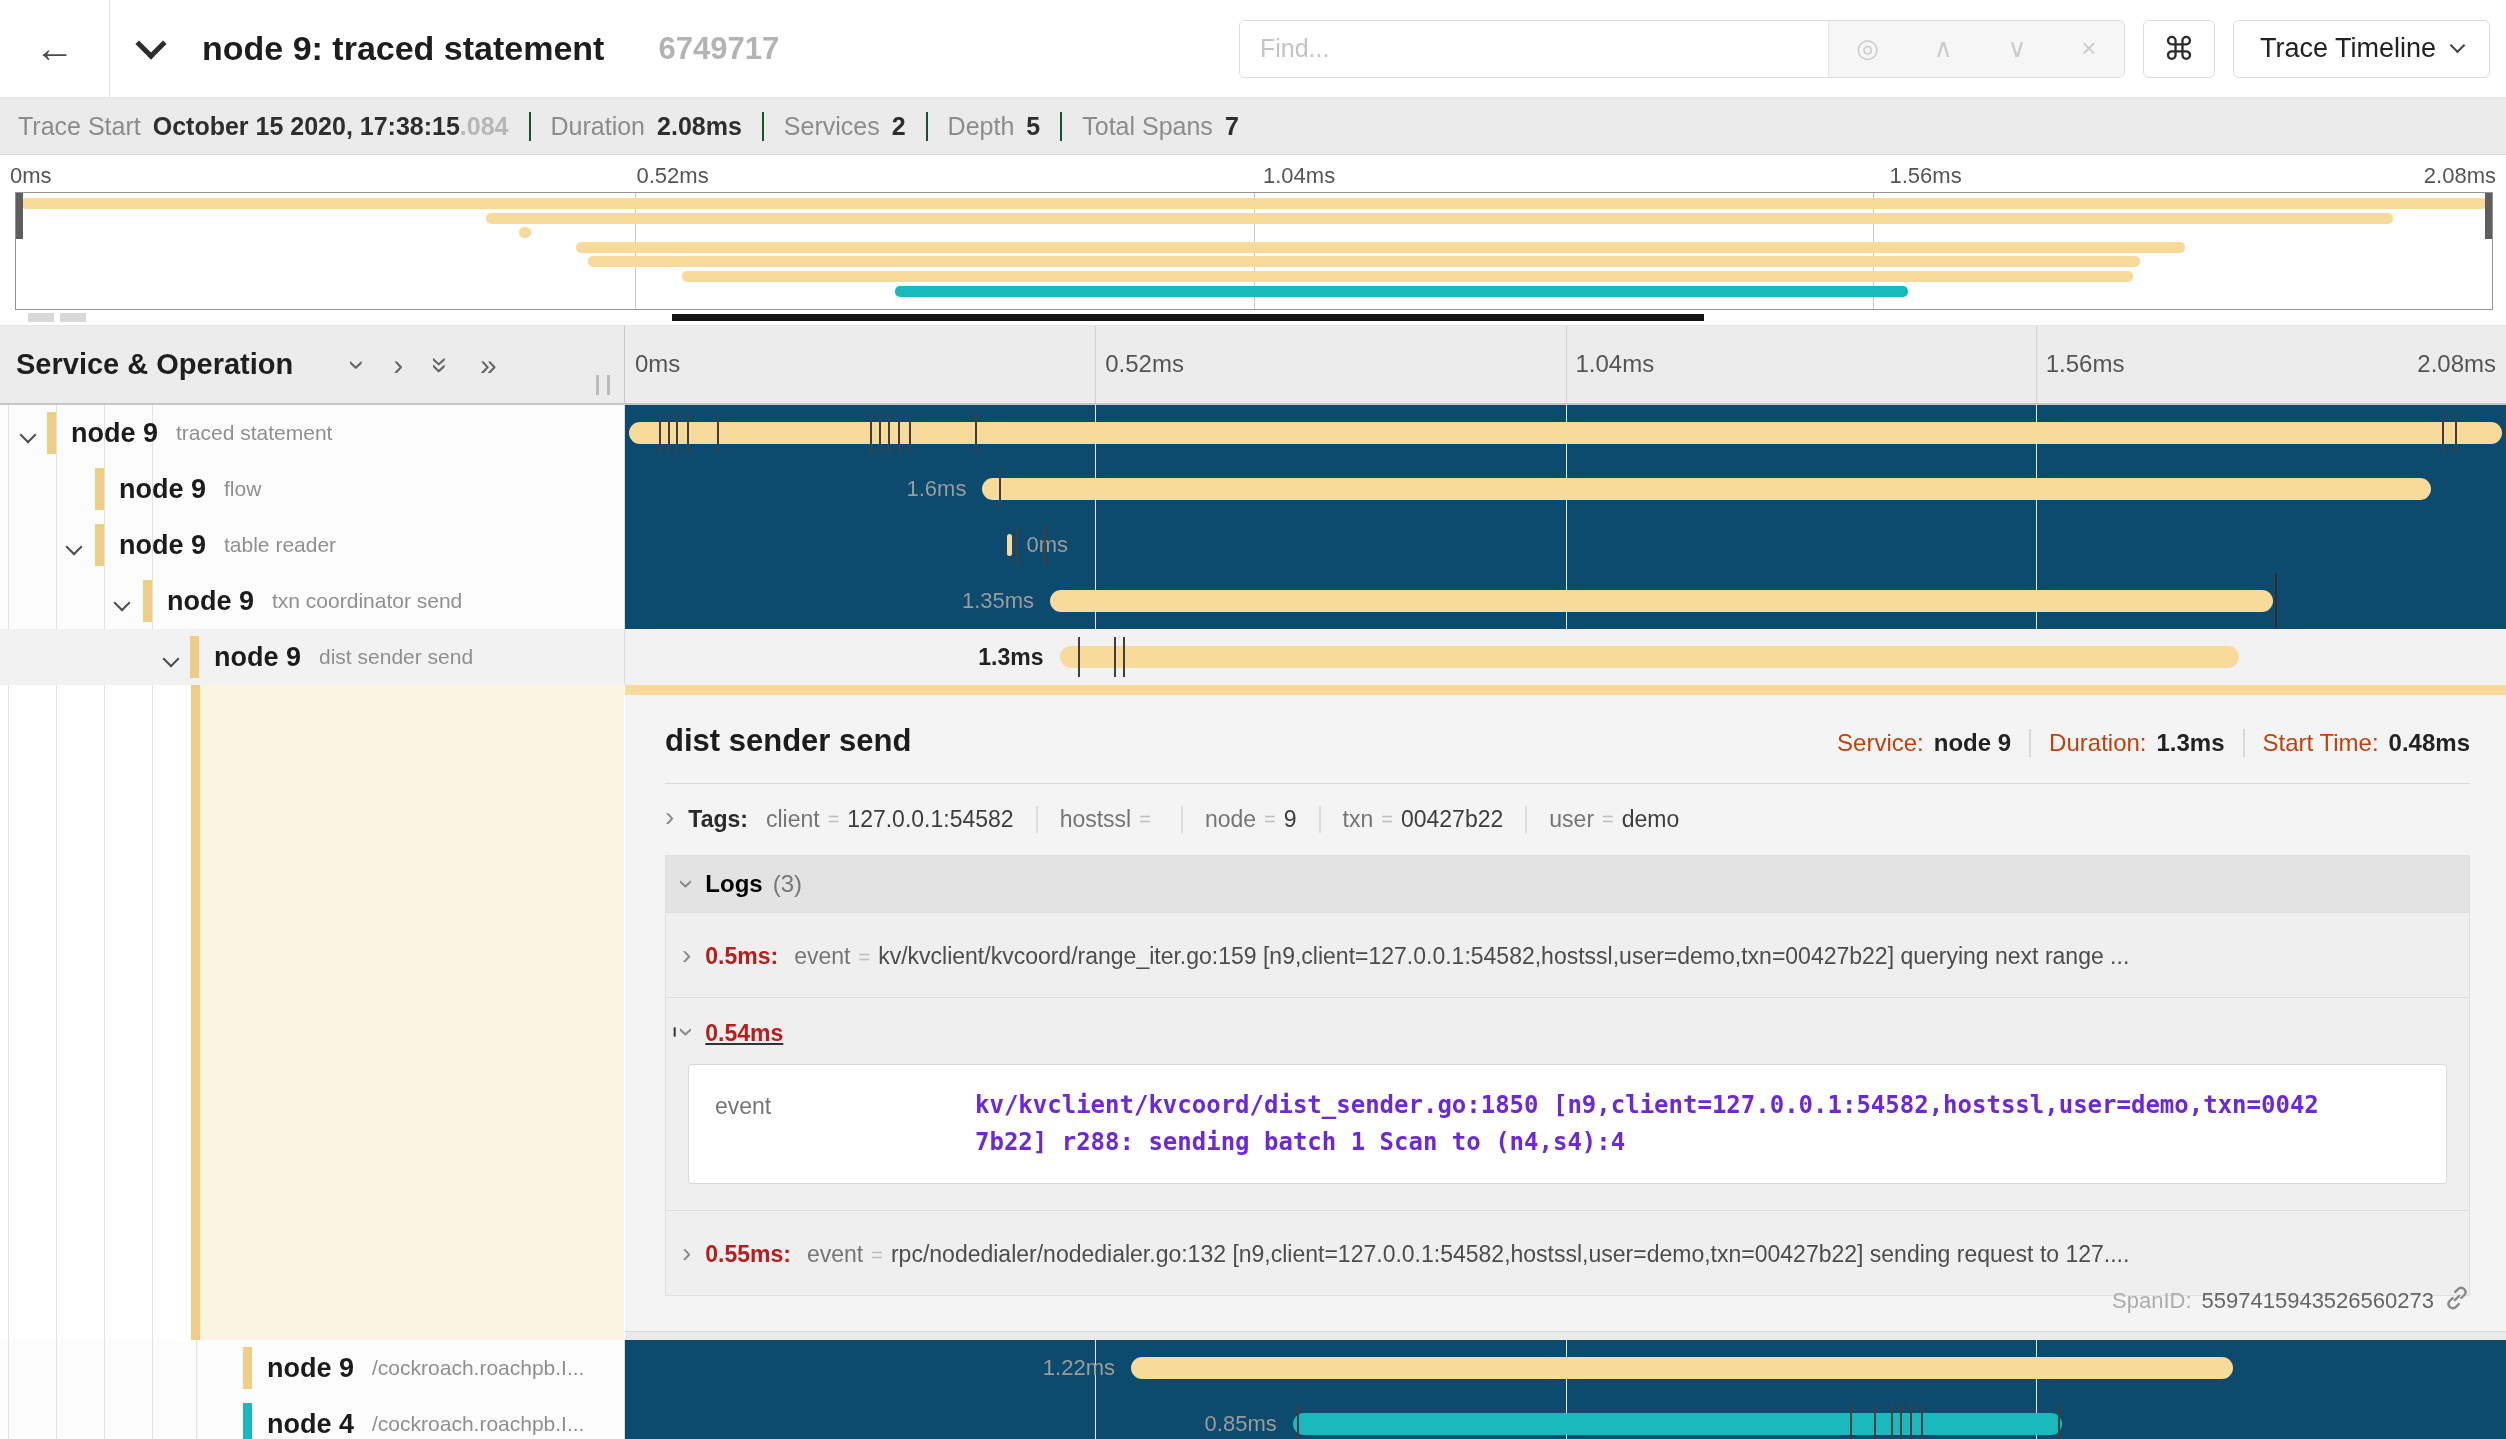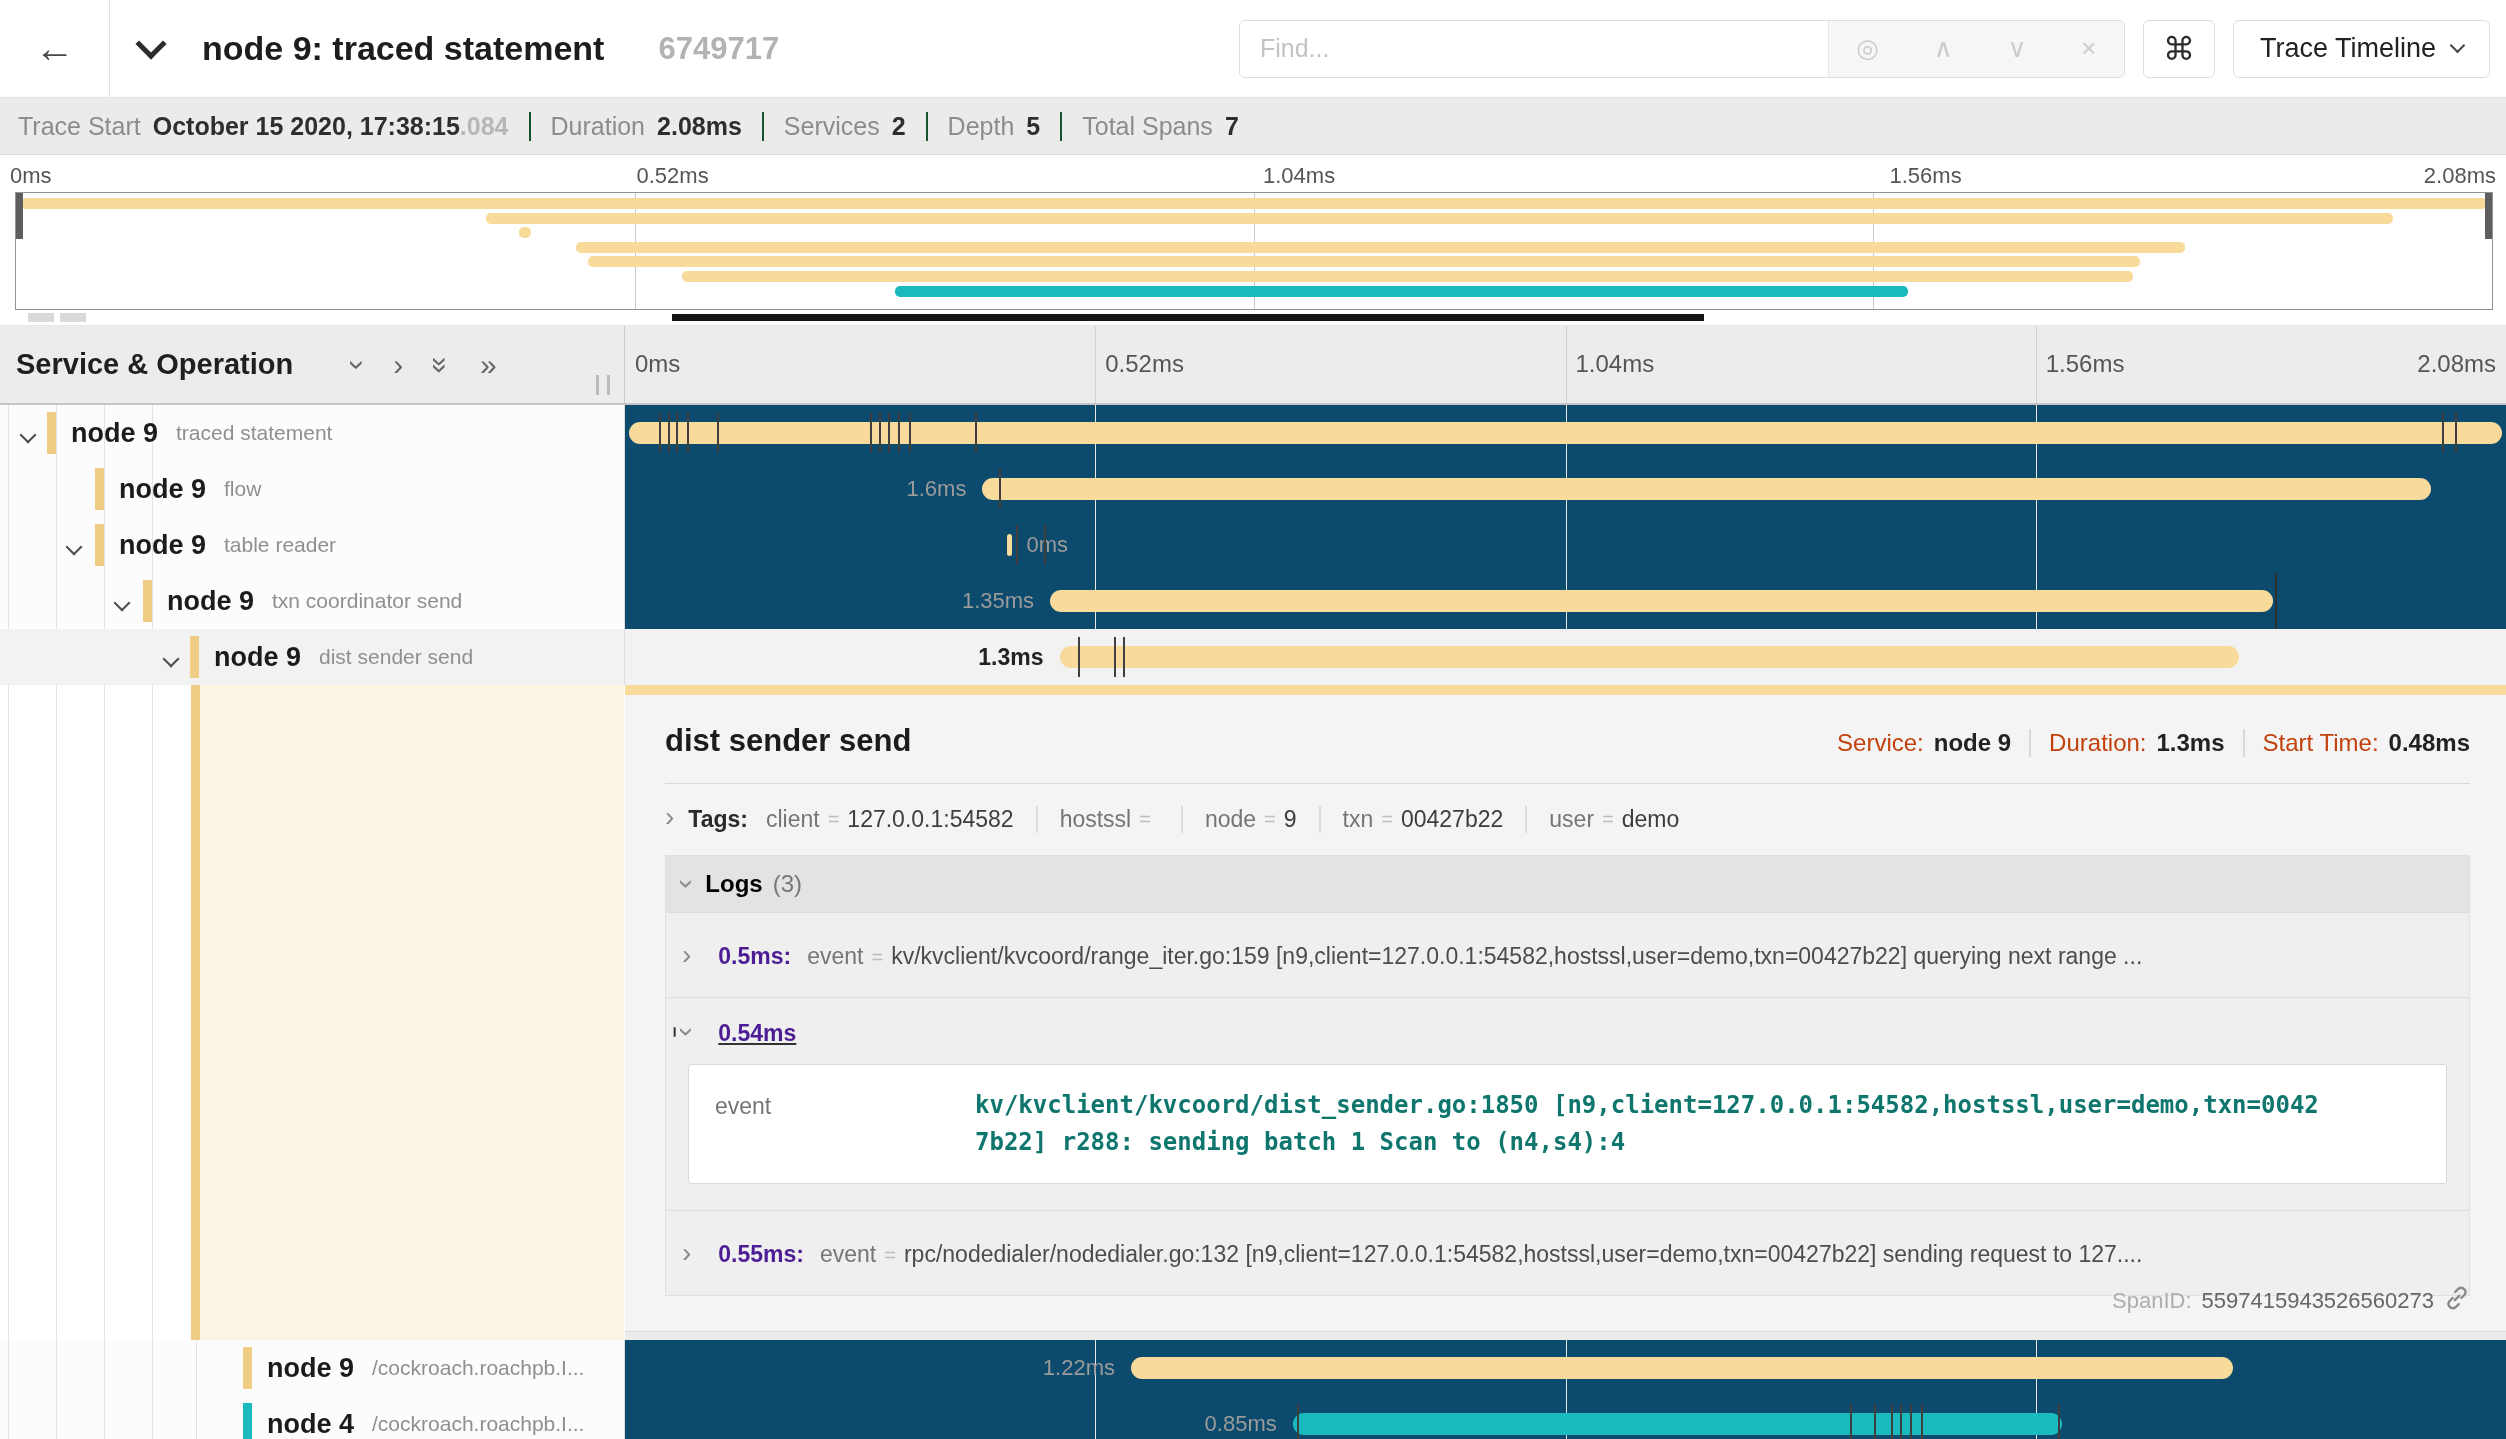--- a/index.html
+++ b/index.html
@@ -118,30 +118,30 @@
   .tag-item + .tag-item { border-left:2px solid #dedede; margin-left:22px; padding-left:22px; }
   .tag-k { color:#757575; }
   .tag-eq { color:#bdbdbd; margin:0 8px; font-size:20px; }
   .tag-v { color:#3d3d3d; }
 
   .logs { margin-top:22px; background:#efefef; border:1px solid #e0e0e0; }
   .logs-head { background:#e3e3e3; padding:12px 16px; display:flex; align-items:center; cursor:pointer; }
   .logs-title { font-size:24px; font-weight:700; color:#000000; margin:0 10px 0 14px; }
   .logs-count { font-size:24px; color:#777; }
   .logrow { padding:26px 16px; border-top:1px solid #ddd; font-size:23px; display:flex; align-items:baseline; cursor:pointer; }
-  .lr-time { font-weight:700; color:#4c1d95; margin:0 16px 0 27px; white-space:nowrap;text-align:center; }
+  .lr-time { font-weight:700; color:#b91c1c; margin:0 16px 0 14px; white-space:nowrap;text-align:center; }
   .lr-k { color:#757575; }
   .lr-eq { color:#bdbdbd; margin:0 8px; font-size:20px; }
   .lr-v { color:#4c4c4c; white-space:nowrap; overflow:hidden; text-overflow:ellipsis; }
   .logrow-x { padding:18px 16px 22px; border-top:1px solid #ddd; }
   .lx-head { display:flex; align-items:baseline; font-size:23px; cursor:pointer;text-decoration:underline; }
   .eventbox { margin:16px 6px 4px 6px; background:#fff; border:1px solid #d9d9d9; border-radius:3px;
     display:flex; padding:22px 26px; }
   .ev-k { width:260px; flex:none; color:#757575; font-size:23px; padding-top:6px; }
-  .ev-code { font-family:"DejaVu Sans Mono", monospace; font-weight:700; font-size:24px; color:#0f766e;
+  .ev-code { font-family:"DejaVu Sans Mono", monospace; font-weight:700; font-size:24px; color:#6d28d9;
     line-height:1.55; max-width:93ch; word-break:break-all; }
   .logs-foot { border-top:1px solid #ddd; padding:12px 16px; font-size:21px; color:#9a9a9a; }
 
   .spanid { position:absolute; right:36px; bottom:14px; display:flex; align-items:center; gap:10px; font-size:22px; }
   .sid-lbl { color:#adadad; }
   .sid-val { color:#666; }
   .linkicon { color:#8a8a8a; cursor:pointer; }
 </style>
 </head>
 <body>

